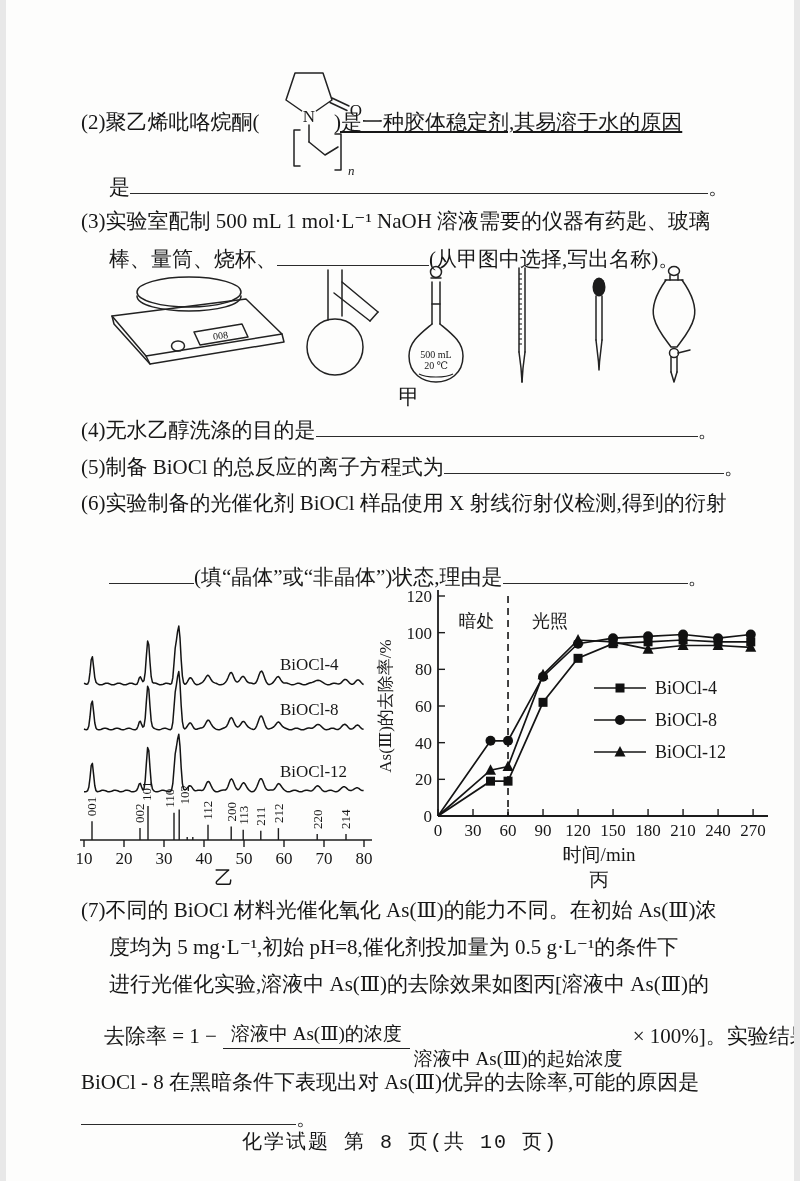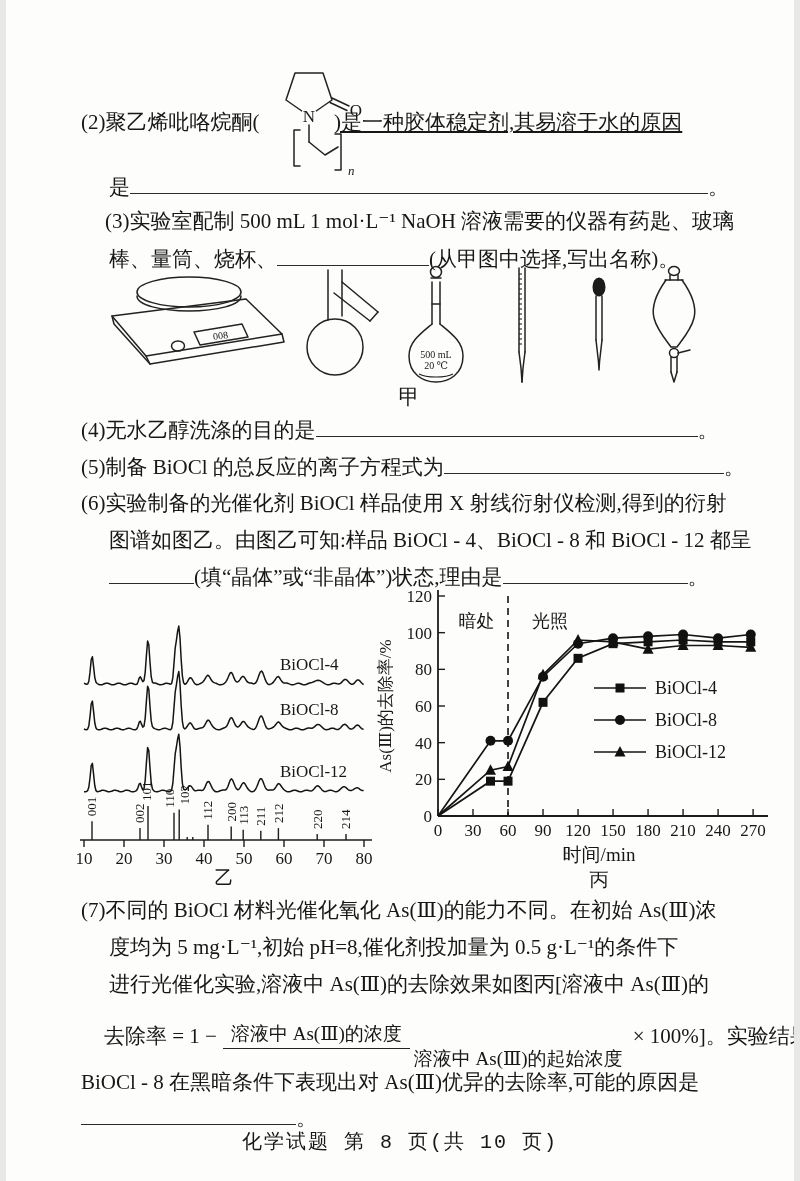--- a/index.html
+++ b/index.html
@@ -52,21 +52,21 @@
     <path class="app" d="M71,80 L77,80 L77,116 L71,116"></path>
     <text x="84" y="121" class="t13" font-style="italic">n</text>
   </svg>
   <div class="line" style="left:328px;top:108px;text-decoration:underline;">
     <span>)是一种胶体稳定剂,其易溶于水的原因</span>
   </div>
   <div class="line" style="left:103px;top:172px;">
     <span>是</span><span class="blank" style="width:578px"></span><span>。</span>
   </div>
 
-  <div class="line" style="left:75px;top:207px;margin-left:24px;">
+  <div class="line" style="left:75px;top:207px;">
     <span>(3)实验室配制 500 mL 1 mol·L⁻¹ NaOH 溶液需要的仪器有药匙、玻璃</span>
   </div>
   <div class="line" style="left:103px;top:244px;">
     <span>棒、量筒、烧杯、</span><span class="blank" style="width:152px"></span><span>(从甲图中选择,写出名称)。</span>
   </div>
 
   <svg style="left:88px;top:262px;" width="660" height="128" viewBox="0 0 660 128">
     <g>
       <ellipse class="app" cx="95" cy="30" rx="52" ry="15"></ellipse>
       <path class="app" d="M43,34 C43,43 67,49 95,49 C123,49 147,43 147,34"></path>
@@ -142,23 +142,20 @@
 
   <div class="line" style="left:75px;top:415px;">
     <span>(4)无水乙醇洗涤的目的是</span><span class="blank" style="width:382px"></span><span>。</span>
   </div>
   <div class="line" style="left:75px;top:452px;">
     <span>(5)制备 BiOCl 的总反应的离子方程式为</span><span class="blank" style="width:280px"></span><span>。</span>
   </div>
 
   <div class="line" style="left:75px;top:489px;">
     <span>(6)实验制备的光催化剂 BiOCl 样品使用 X 射线衍射仪检测,得到的衍射</span>
-  </div>
-  <div class="line" style="left:103px;top:526px;">
-    <span>图谱如图乙。由图乙可知:样品 BiOCl - 4、BiOCl - 8 和 BiOCl - 12 都呈</span>
   </div>
   <div class="line" style="left:103px;top:562px;">
     <span class="blank" style="width:85px"></span><span>(填“晶体”或“非晶体”)状态,理由是</span><span class="blank" style="width:185px"></span><span>。</span>
   </div>
 
   <svg id="xrd" style="left:62px;top:592px;" width="320" height="292" viewBox="0 0 320 292">
       <line x1="12" y1="248" x2="304" y2="248" class="ln"></line>
       <line x1="16" y1="248" x2="16" y2="255" class="ln"></line>
       <text x="16" y="272" class="t16 mid">10</text>
       <line x1="56" y1="248" x2="56" y2="255" class="ln"></line>

